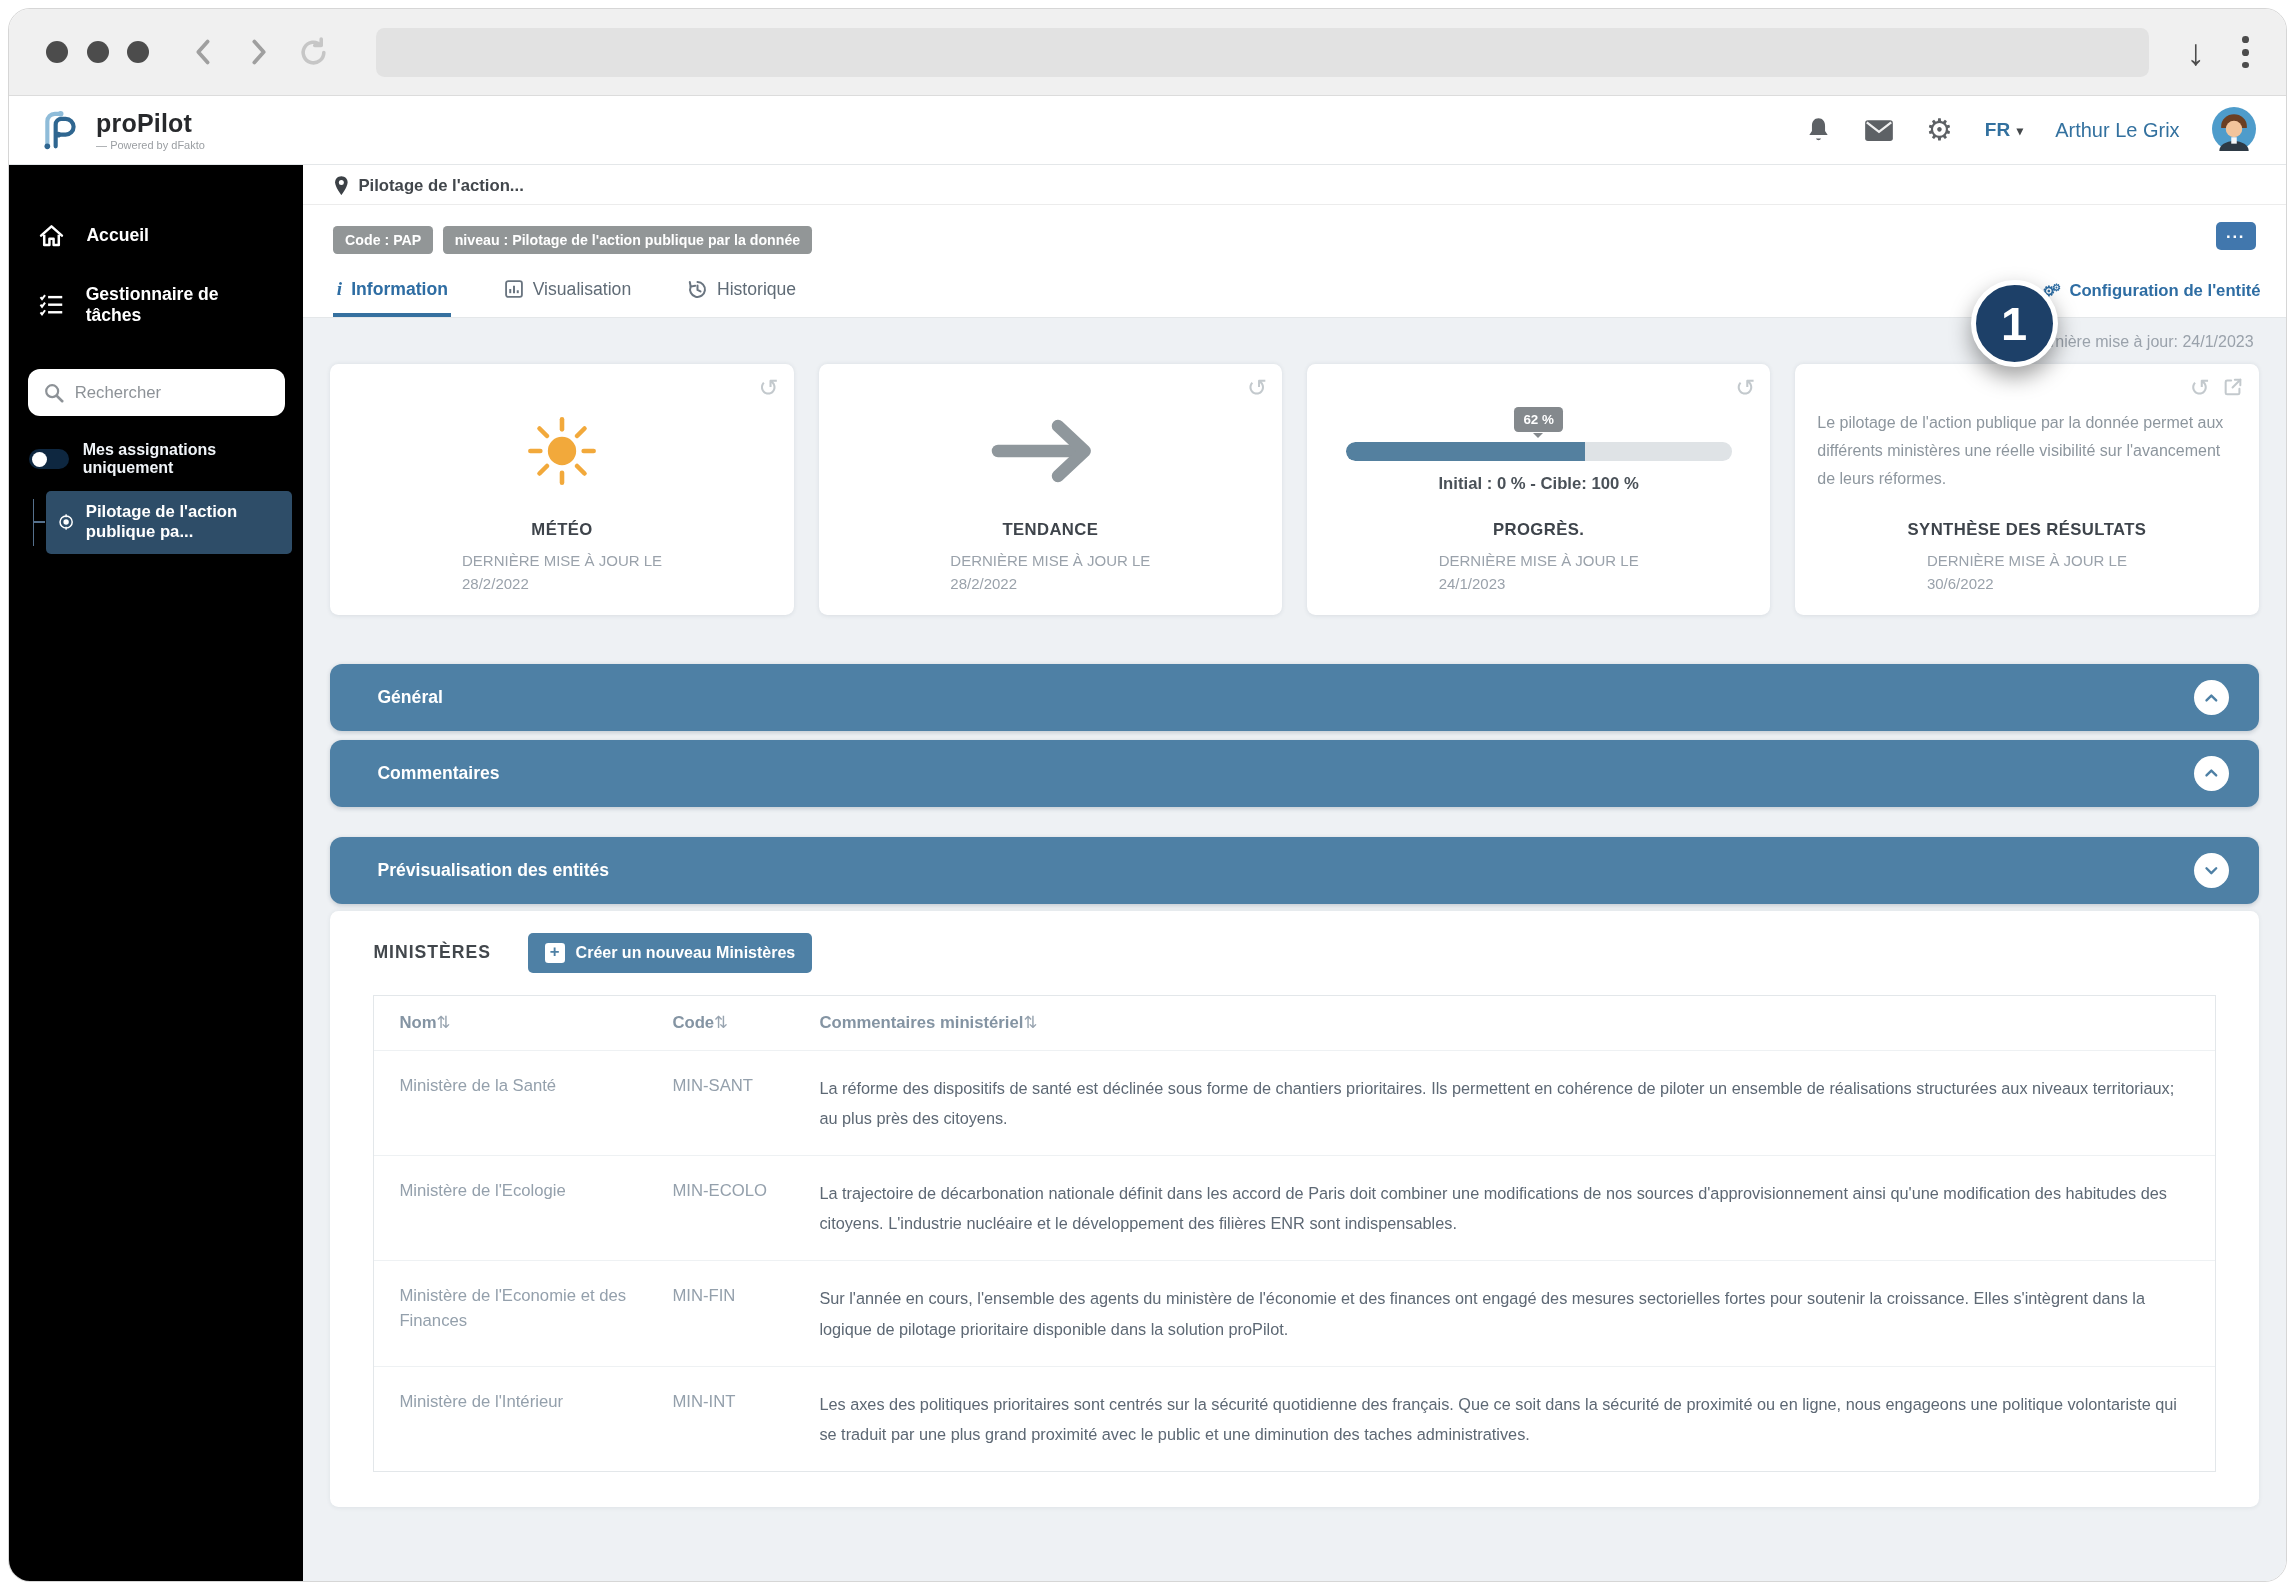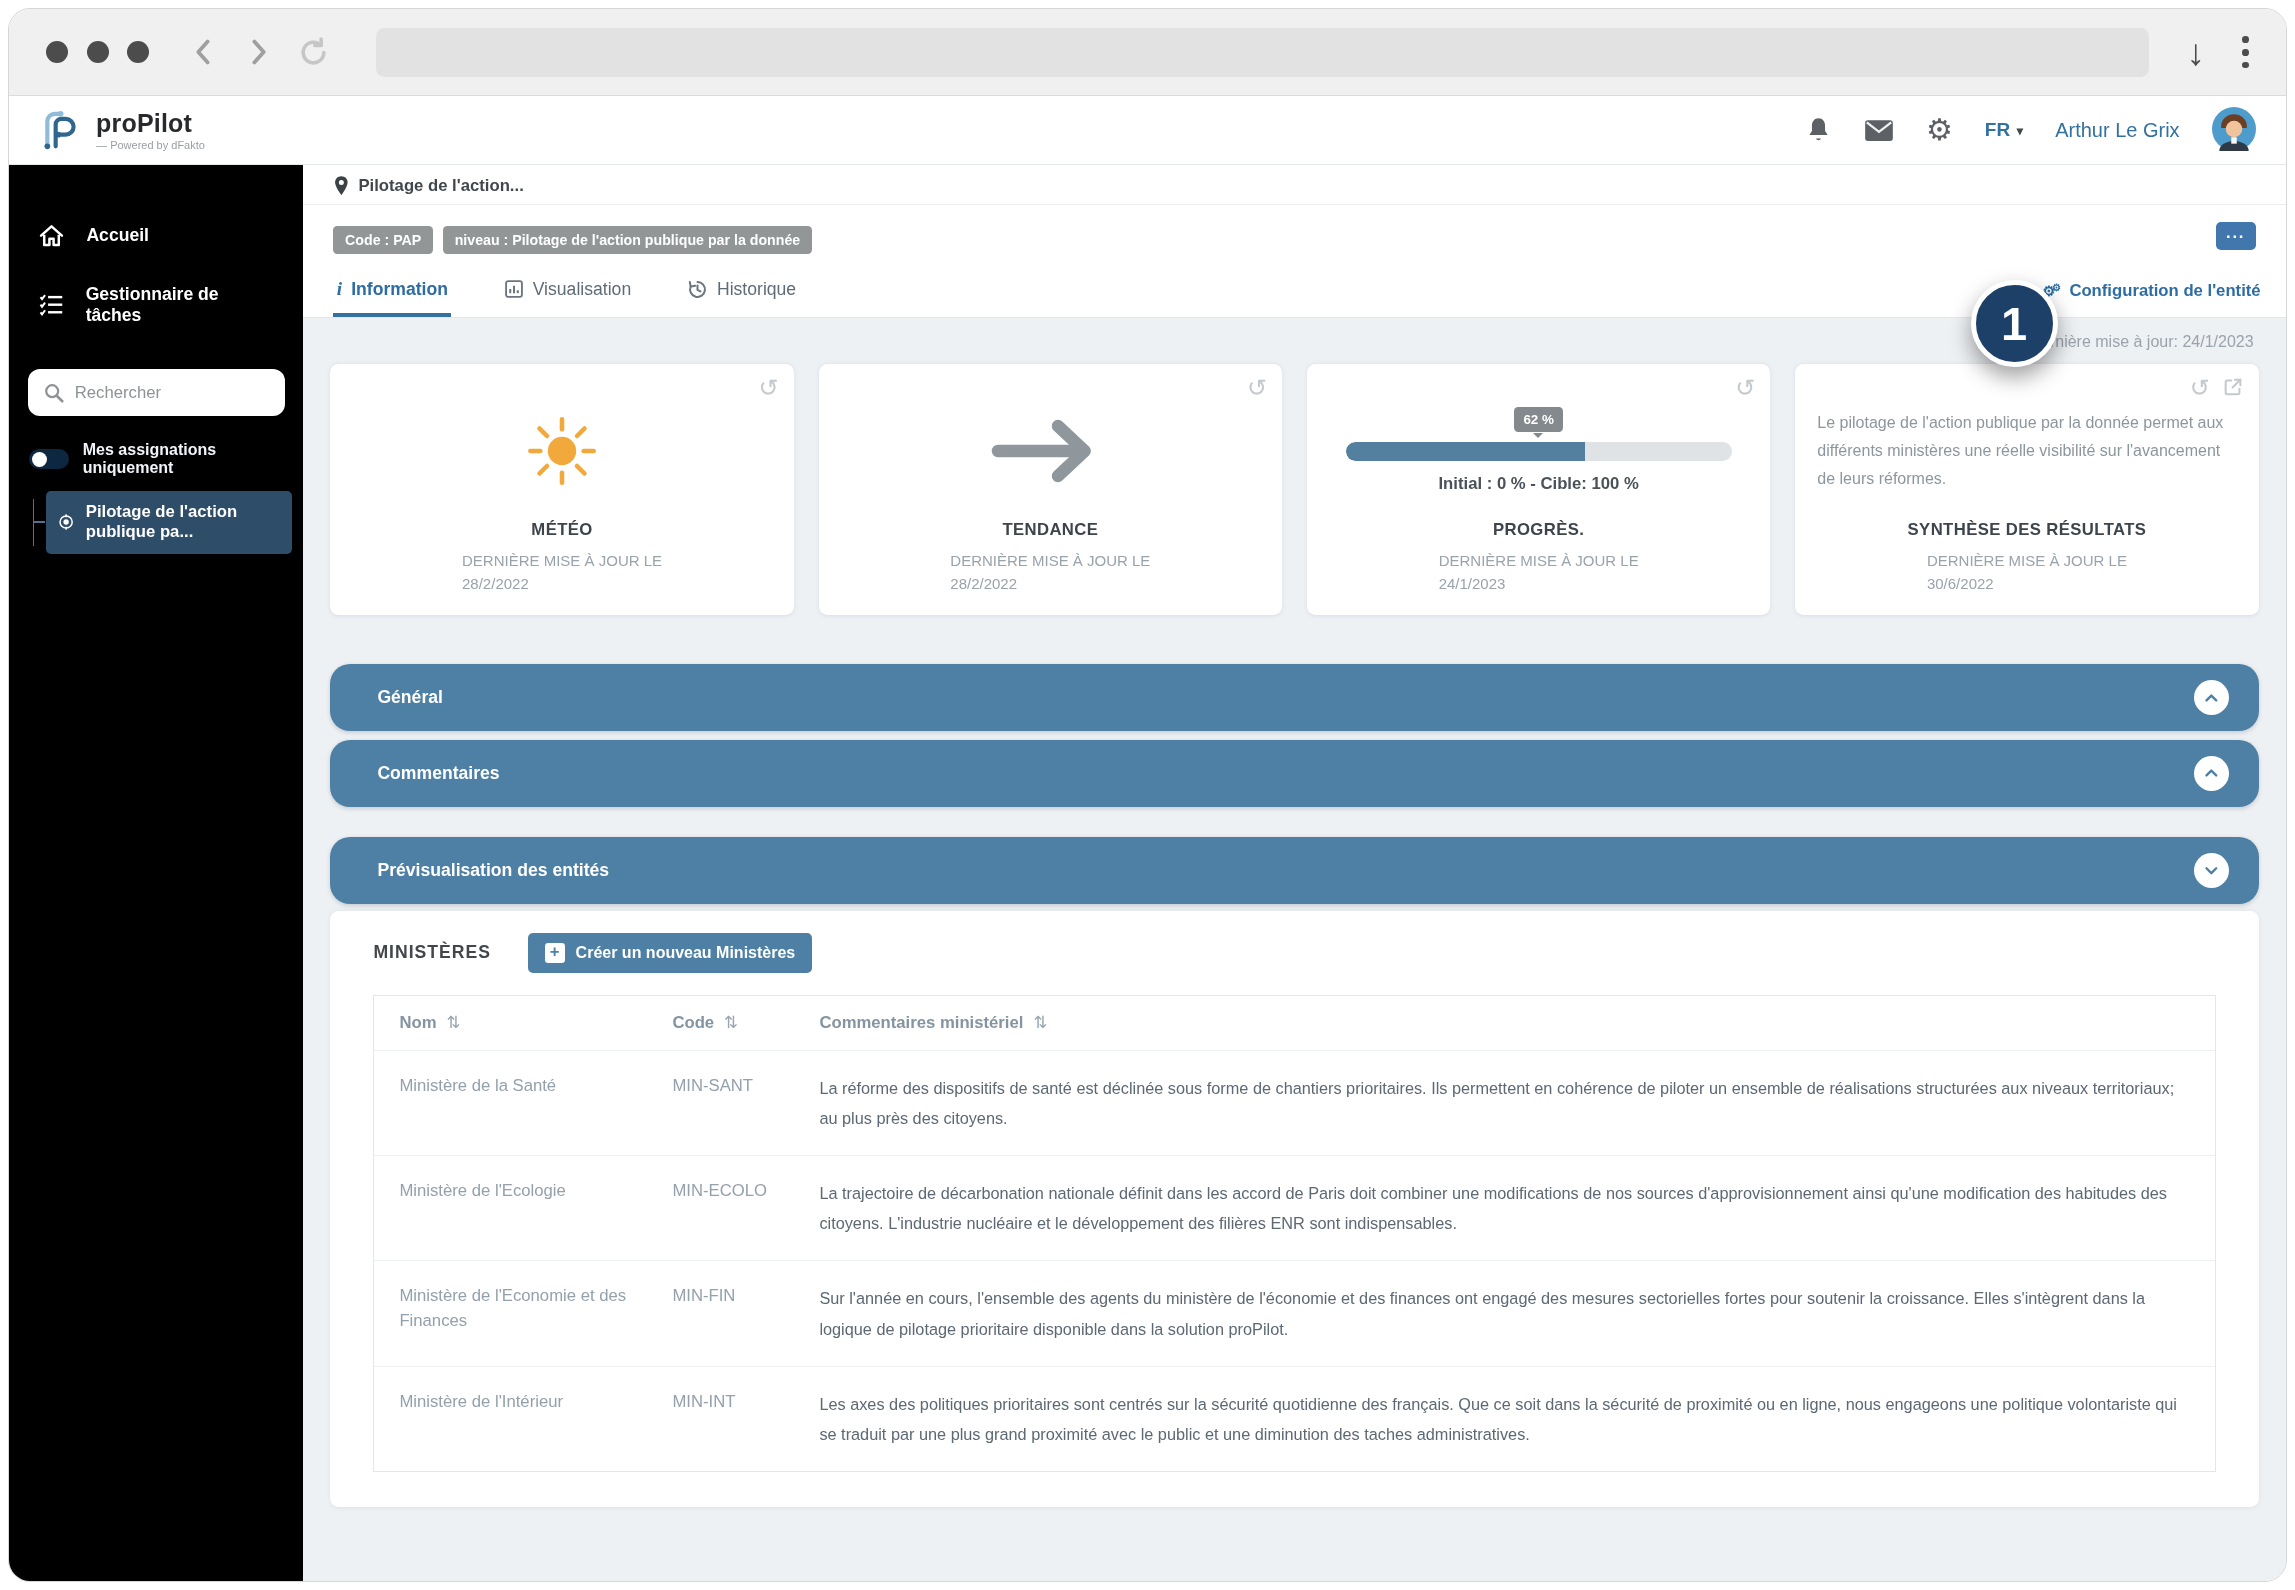--- a/index.html
+++ b/index.html
@@ -78,34 +78,34 @@
   .card-title { font-size:16.7px; font-weight:700; color:#3e444b; letter-spacing:0.4px; margin-bottom:10px; }
   .card-upd { text-align:left; font-size:15px; color:#9aa2ab; line-height:1.5; }
   .ptooltip { background:#84898d; color:#fff; font-size:13.4px; font-weight:700; padding:5px 9.2px; border-radius:4.2px; position:relative; margin-bottom:10px; }
   .ptooltip::after { content:""; position:absolute; left:50%; bottom:-5.9px; margin-left:-5.9px; border:5.9px solid transparent; border-top-color:#84898d; border-bottom:none; }
   .pbar { width:92%; height:18.4px; background:#dfe3e6; border-radius:9.2px; overflow:hidden; }
   .pfill { height:100%; background:#54809f; border-radius:9.2px 0 0 9.2px; }
   .prange { margin-top:13.4px; font-size:16.7px; font-weight:700; color:#4a5158; }
   .syn-text { font-size:16px; color:#8d969e; line-height:1.75; text-align:left; width:100%; }
 
   .accordions { margin-top:49px; }
-  .acc { height:67px; background:#4e80a5; border-radius:20px; display:flex; align-items:center; justify-content:space-between; padding:0 30px 0 47px; color:#fff; font-size:17.6px; font-weight:700; margin-bottom:8.4px; box-shadow:0 1.7px 4.2px rgba(30,50,70,.18); }
+  .acc { height:67px; background:#4e80a5; border-radius:12px; display:flex; align-items:center; justify-content:space-between; padding:0 30px 0 47px; color:#fff; font-size:17.6px; font-weight:700; margin-bottom:8.4px; box-shadow:0 1.7px 4.2px rgba(30,50,70,.18); }
   .acc.gap { margin-top:30px; }
   .chev { width:35px; height:35px; border-radius:50%; background:#fff; display:flex; align-items:center; justify-content:center; }
 
   .panel { background:#fff; border-radius:8.4px; margin-top:-1.7px; padding:22px 43px 35px; box-shadow:0 0.8px 4.2px rgba(40,60,80,.08); }
   .panel-head { display:flex; align-items:center; gap:37px; }
   .section-title { font-size:17.6px; font-weight:700; color:#42474c; letter-spacing:1px; }
   .create-btn { display:flex; align-items:center; gap:11px; background:#4e80a5; color:#fff; font-size:16px; font-weight:700; border:none; border-radius:5px; padding:10px 16.7px; font-family:"Liberation Sans",sans-serif; }
   .plusbox { width:20px; height:20px; background:#fff; color:#4e80a5; border-radius:3.3px; font-size:16.7px; font-weight:700; display:flex; align-items:center; justify-content:center; line-height:1; }
 
   .mtable { margin-top:22px; border:0.8px solid #e3e7ea; }
   .trow { display:grid; grid-template-columns:251px 125px 1fr; column-gap:22px; padding:22px 25px; align-items:start; }
   .thead { padding:16.7px 25px; color:#8494a3; font-size:16.7px; font-weight:700; }
-  .thead .th { display:flex; align-items:center; gap:10px; }
+  .thead .th { display:flex; align-items:center; }
   .sort { font-size:16.7px; color:#98a4b0; font-weight:400; }
   .tbody .trow { border-top:0.8px solid #eef1f3; }
   .cell-nom, .cell-code { color:#94a0ac; font-size:16.7px; line-height:1.5; }
   .cell-com { color:#5d6874; font-size:16.3px; line-height:1.85; }
 </style>
 </head>
 <body>
 
 <div class="frame">
 

